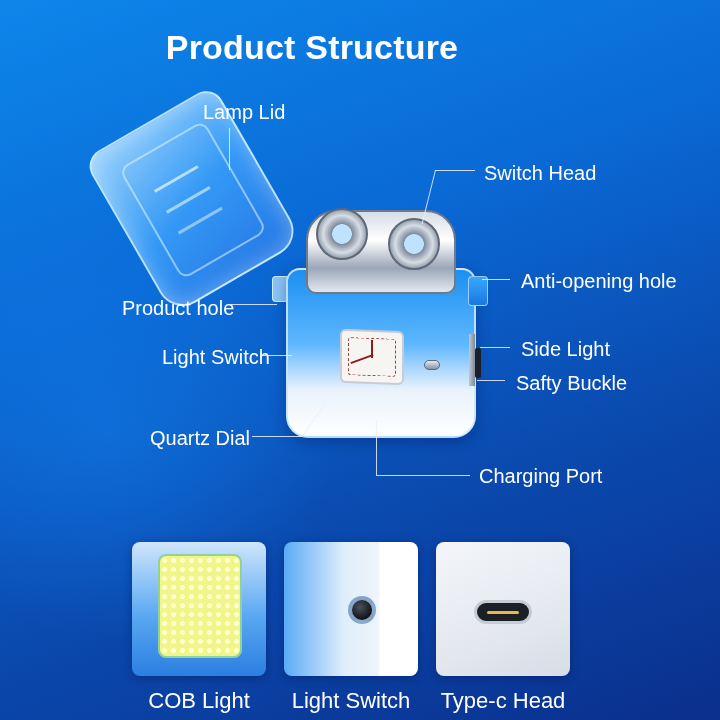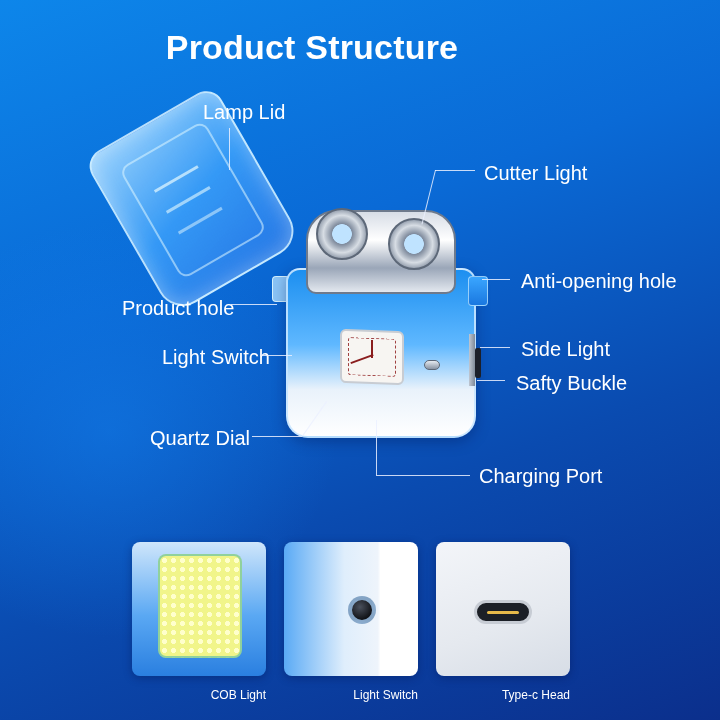--- a/index.html
+++ b/index.html
@@ -116,21 +116,21 @@
     border: 4px solid rgba(160,200,240,0.8);
   }
   .tc-port {
     position: absolute; left: 38px; top: 58px; width: 58px; height: 24px; border-radius: 12px;
     background: #1b1f26; border: 3px solid #c7ccd4;
   }
   .tc-port::after {
     content: ""; position: absolute; left: 10px; top: 8px; width: 32px; height: 3px; background: #e6b94a; border-radius: 2px;
   }
   .thumb-cap {
-    position: absolute; top: 688px; width: 134px; text-align: right; font-size: 12px; color: #fff;
+    position: absolute; top: 688px; width: 134px; text-align: center; font-size: 22px; color: #fff;
   }
 </style>
 </head>
 <body>
 
 <div class="glow"></div>
 
 <h1 class="title">Product Structure</h1>
 
 <div>
@@ -145,21 +145,21 @@
   <div class="hand-m"></div>
   <div class="switch-knob"></div>
   <div class="side-clip"></div>
   <div class="side-bar"></div>
   <div class="buckle"></div>
 </div>
 
 <span class="label" style="left:203px; top:101px;">Lamp Lid</span>
 <div class="line vline" style="left:229px; top:128px; height:42px;"></div>
 
-<span class="label" style="left:484px; top:162px;">Cutter Light</span>
+<span class="label" style="left:484px; top:162px;">Switch Head</span>
 <div class="line hline" style="left:435px; top:170px; width:40px;"></div>
 <div class="line vline" style="left:435px; top:170px; height:56px; transform:rotate(14deg); transform-origin:top;"></div>
 
 <span class="label" style="left:521px; top:270px;">Anti-opening hole</span>
 <div class="line hline" style="left:482px; top:279px; width:28px;"></div>
 
 <span class="label" style="left:122px; top:297px;">Product hole</span>
 <div class="line hline" style="left:231px; top:304px; width:46px;"></div>
 
 <span class="label" style="left:162px; top:346px;">Light Switch</span>

